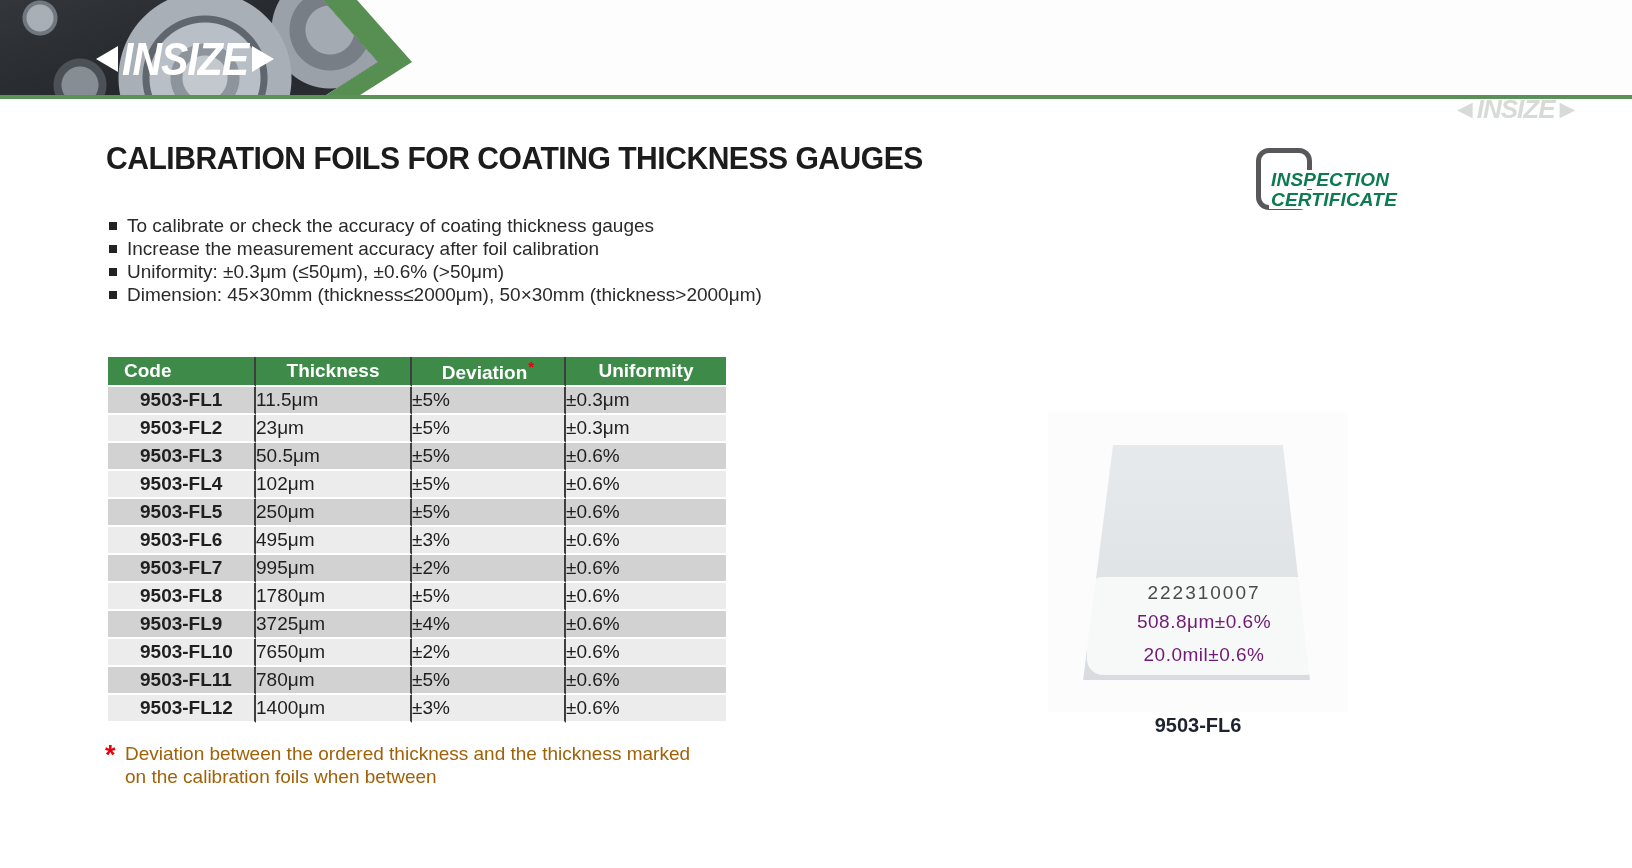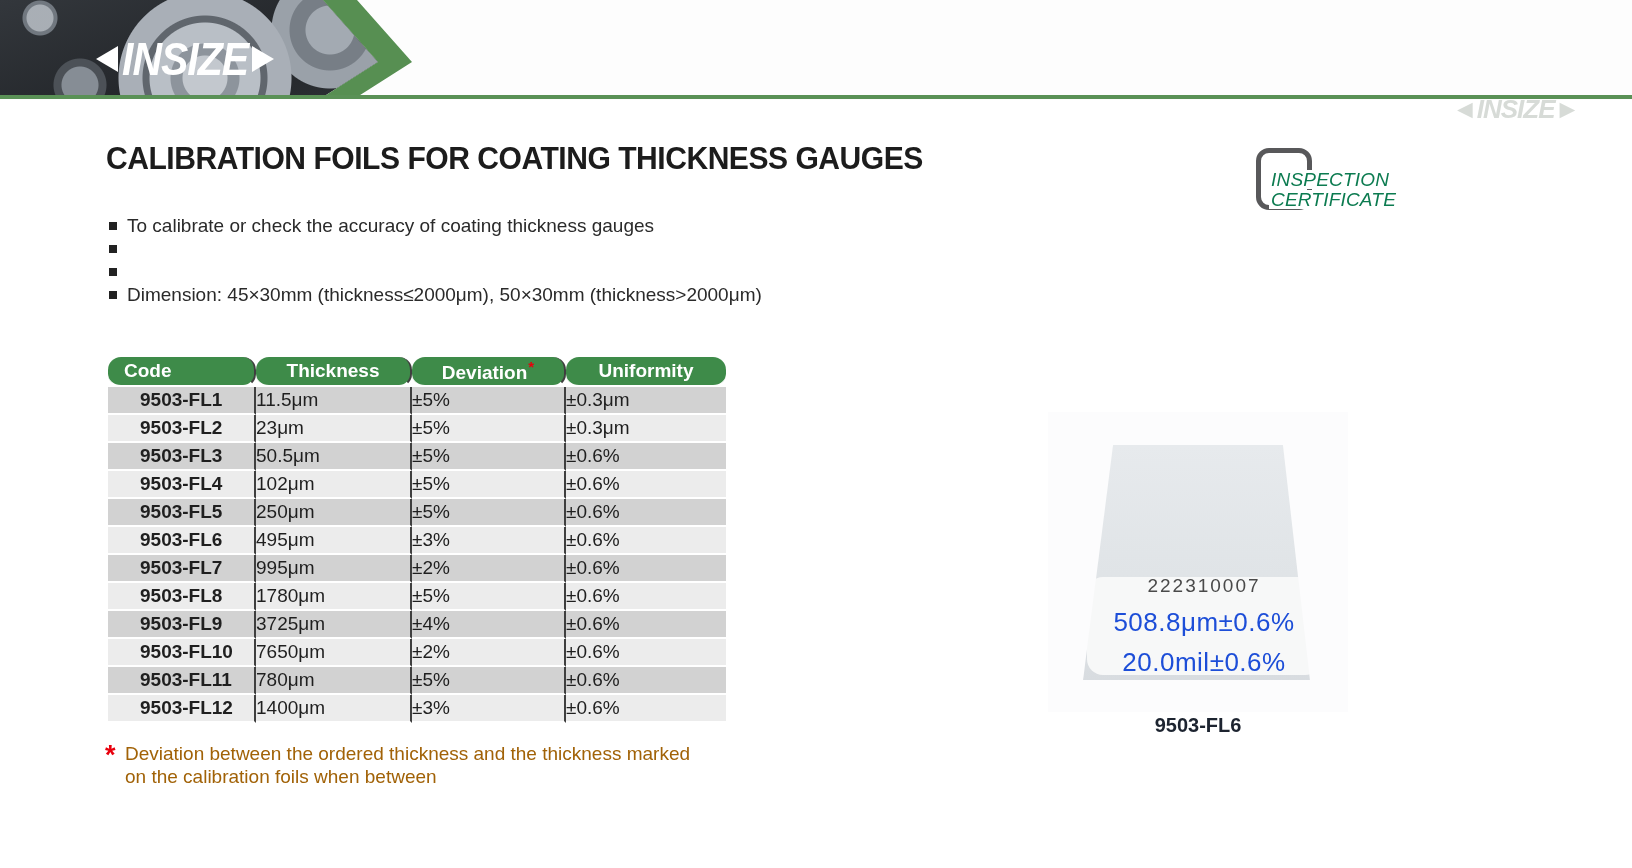--- a/index.html
+++ b/index.html
@@ -57,40 +57,40 @@
 
   
   .cert-badge { position: absolute; left: 1256px; top: 146px; width: 190px; height: 70px; }
   .cert-frame {
     position: absolute; left: 0; top: 2px; width: 56px; height: 62px;
     border: 5px solid #58585a; border-radius: 13px;
   }
   .cert-text { position: absolute; left: 13px; top: 24px; line-height: 19px; white-space: nowrap; }
   .cert-text span {
     display: inline-block; background: #ffffff; padding: 0 2px;
-    color: #0c7b50; font-size: 19px; font-weight: normal; font-style: italic; letter-spacing: 0.2px;
+    color: #0c7b50; font-size: 19px; font-weight: bold; font-style: italic; letter-spacing: 0.2px;
   }
 
   
   .features { position: absolute; left: 109px; top: 215px; list-style: none; }
   .features li { display: flex; align-items: flex-start; height: 23px; font-size: 19px; color: #2a2a2a; }
   .features .sq { width: 8px; height: 8px; background: #222; margin: 7px 10px 0 0; flex: 0 0 8px; }
 
   
   .spec-table {
     position: absolute; left: 108px; top: 357px; width: 618px;
     border-collapse: separate; border-spacing: 0; table-layout: fixed;
   }
   .spec-table col.w-code { width: 148px; }
   .spec-table col.w-thk  { width: 156px; }
   .spec-table col.w-dev  { width: 154px; }
   .spec-table col.w-uni  { width: 160px; }
   .spec-table th {
     background: #3e8b49; color: #ffffff; font-size: 19px; font-weight: bold;
-    height: 30px; text-align: center; border-bottom: 2px solid #ffffff; border-radius: 13px;
+    height: 30px; text-align: center; border-bottom: 2px solid #ffffff;
   }
   .spec-table th:first-child { text-align: left; padding-left: 16px; }
   .spec-table th:not(:last-child), .spec-table td:not(:last-child) { border-right: 2px solid #3f3f3f; }
   .spec-table td {
     height: 28px; font-size: 19px; color: #1f1f1f;
     border-bottom: 2px solid #ffffff; line-height: 26px;
   }
   .spec-table td.c-code { font-weight: bold; text-align: left; padding-left: 32px; }
   .spec-table tbody tr:nth-child(odd) td { background: #d2d2d2; }
   .spec-table tbody tr:nth-child(even) td { background: #ececec; }
@@ -107,24 +107,24 @@
   .foil {
     position: absolute; left: 0; top: 33px; width: 300px; height: 235px;
     background: linear-gradient(180deg, #e7eaed 0%, #e0e4e7 55%, #d8dce0 100%);
     clip-path: polygon(21.7% 0, 78.3% 0, 87.3% 100%, 11.7% 100%);
     filter: drop-shadow(0 1px 2px rgba(0,0,0,0.18));
   }
   .foil-label {
     position: absolute; left: 13%; right: 9%; top: 56%; bottom: 2%;
     background: #f7f8f8; border-radius: 16px;
     display: flex; flex-direction: column; align-items: center; justify-content: center;
-    gap: 10px;
+    gap: 3px;
   }
   .foil-serial { font-size: 19px; color: #4a4a4a; letter-spacing: 2px; }
-  .foil-value  { font-size: 26px; color: #1d4ed8; line-height: 30px; letter-spacing: 0.5px; }
+  .foil-value  { font-size: 19px; color: #701a75; line-height: 30px; letter-spacing: 0.5px; }
   .product-caption {
     position: absolute; left: 0; top: 302px; width: 300px;
     text-align: center; font-size: 20px; font-weight: bold; color: #1d2430;
   }
 </style>
 </head>
 <body>
 
 <div class="banner">
   <div class="banner-photo"></div>
@@ -148,23 +148,25 @@
   </div>
 </div>
 
 <ul class="features">
     <li>
       <span class="sq"></span>
       <span>To calibrate or check the accuracy of coating thickness gauges</span>
     </li>
     <li>
       <span class="sq"></span>
-    </li>
-    <li>
-      <span class="sq"></span>
+      <span>Increase the measurement accuracy after foil calibration</span>
+    </li>
+    <li>
+      <span class="sq"></span>
+      <span>Uniformity: ±0.3μm (≤50μm), ±0.6% (&gt;50μm)</span>
     </li>
     <li>
       <span class="sq"></span>
       <span>Dimension: 45×30mm (thickness≤2000μm), 50×30mm (thickness&gt;2000μm)</span>
     </li>
   </ul>
 
 <table class="spec-table">
   <colgroup>
       <col class="w-code">

